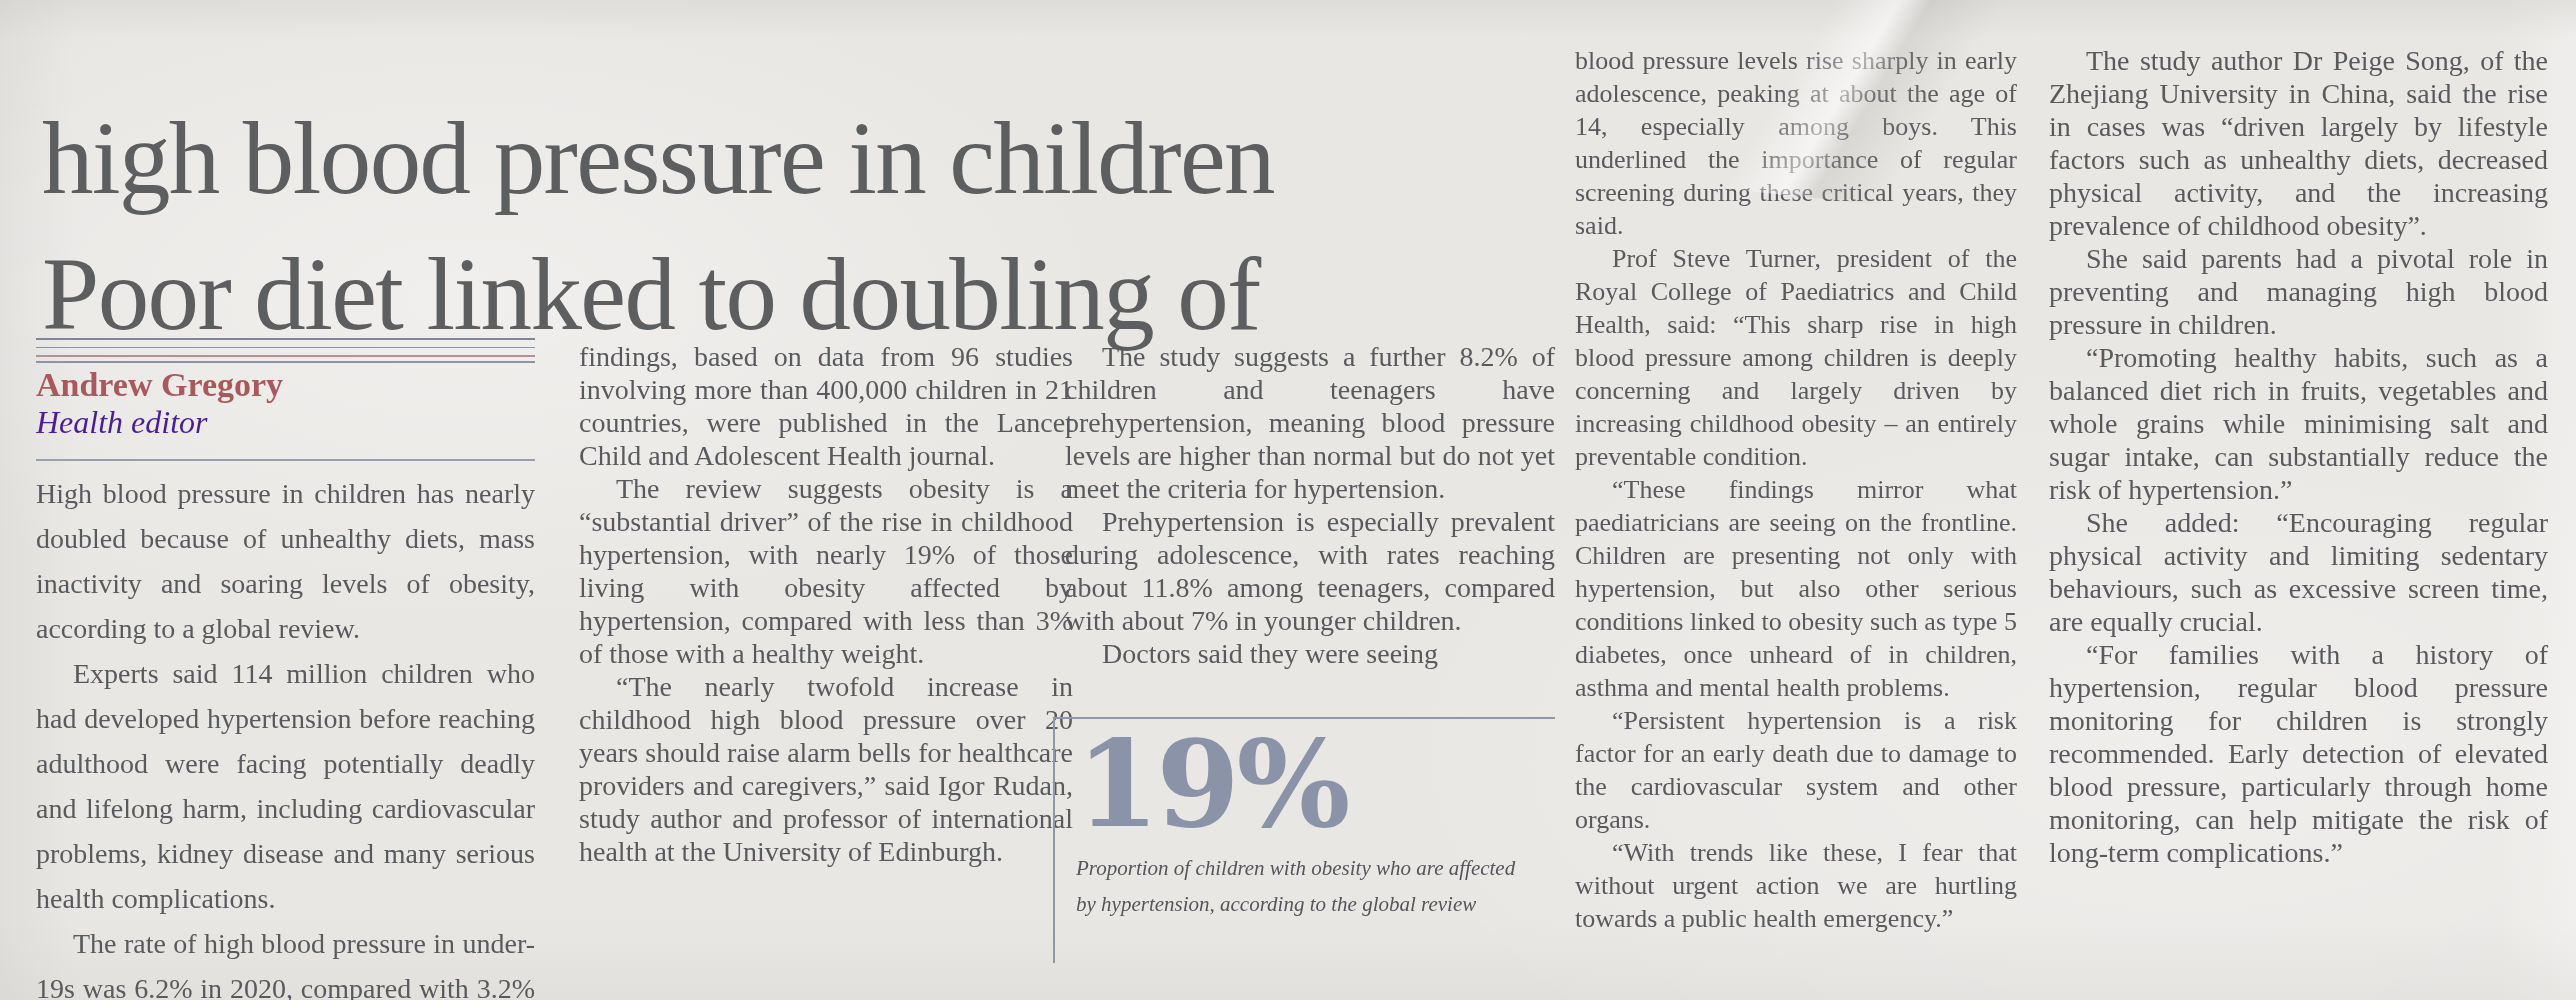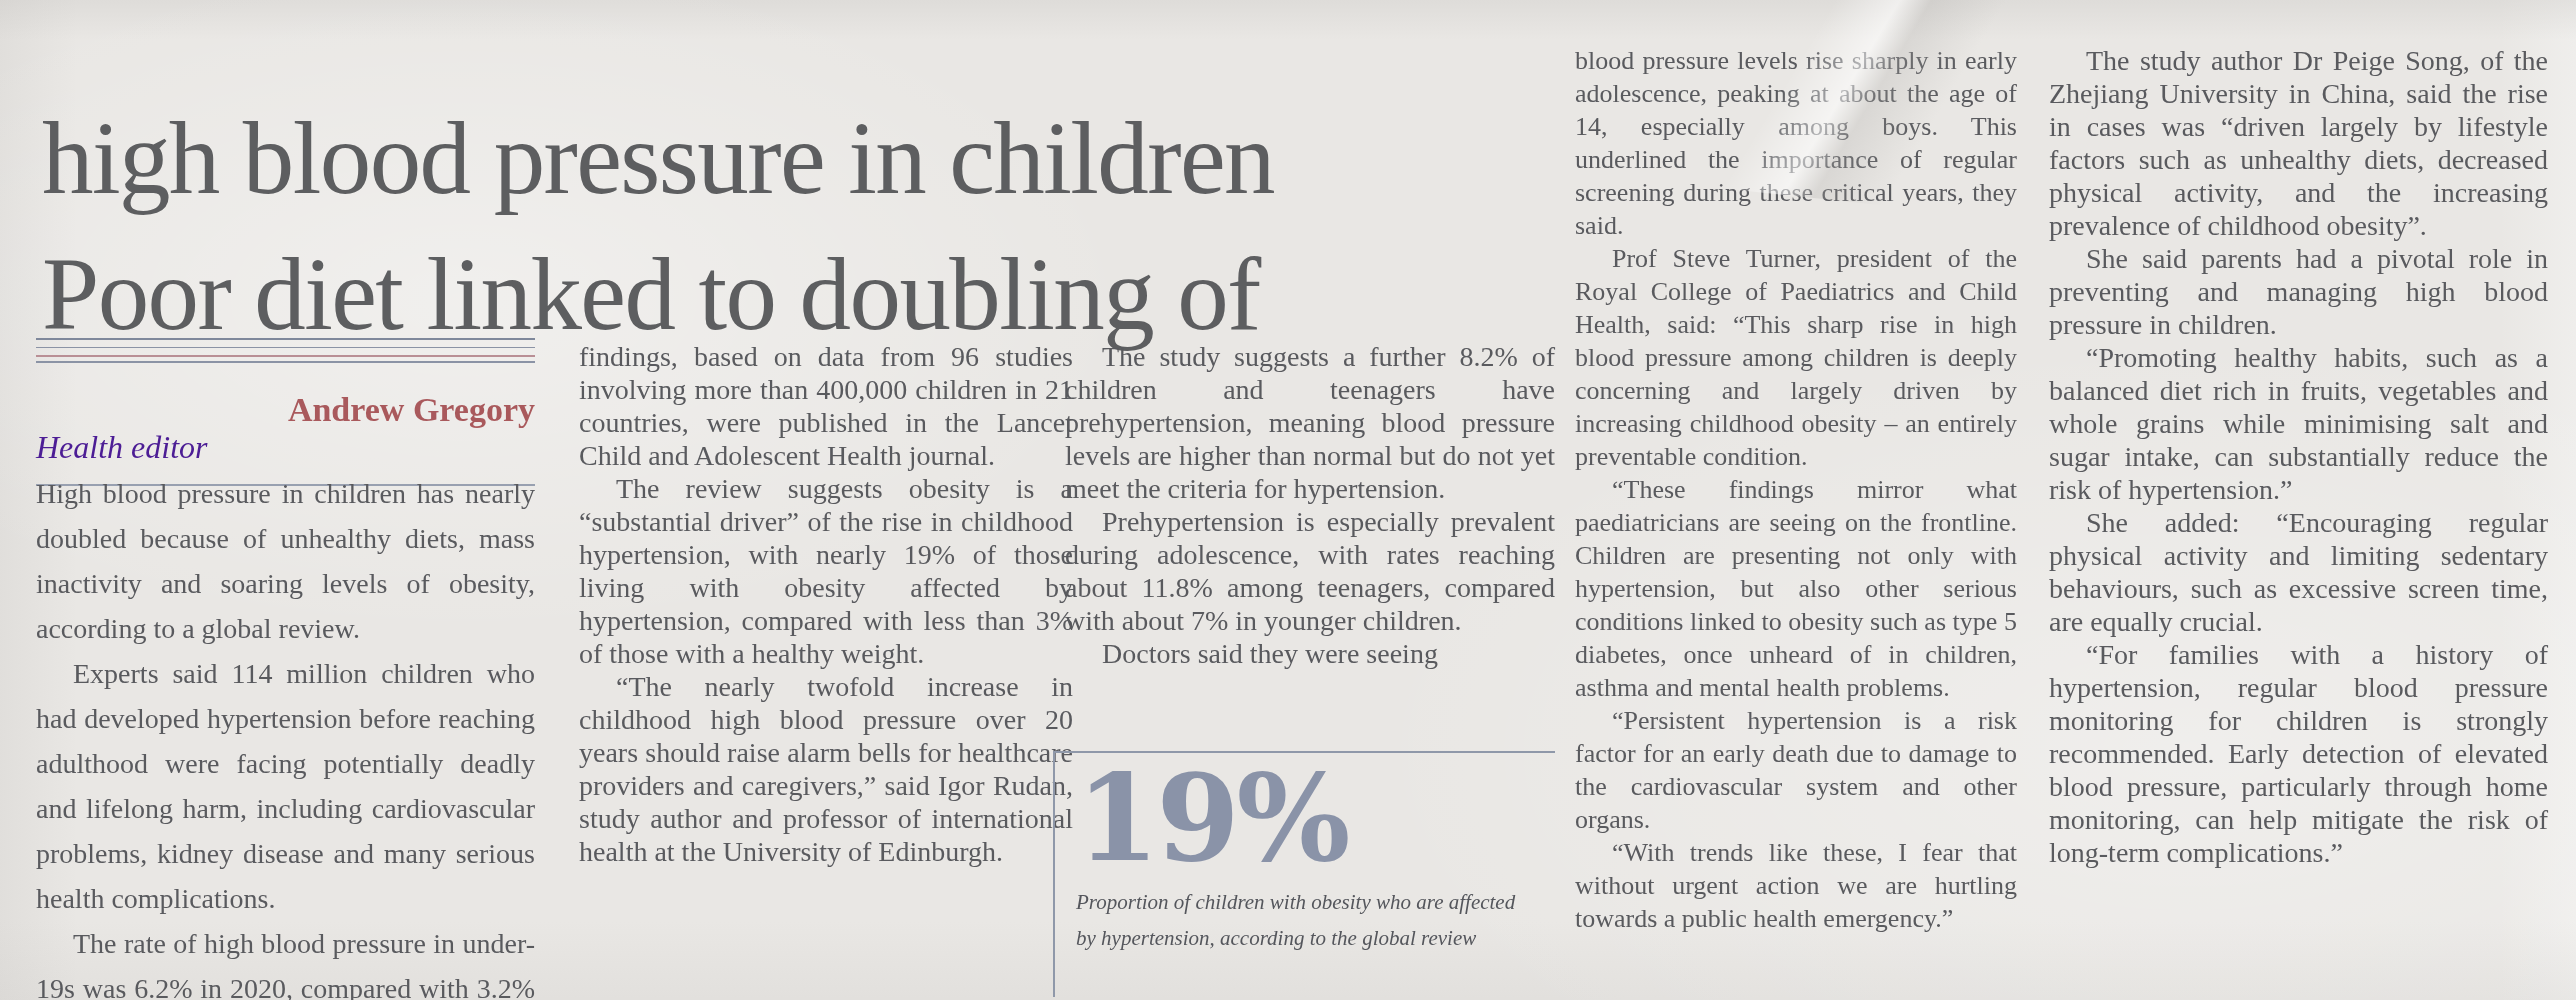--- a/index.html
+++ b/index.html
@@ -35,35 +35,35 @@
     font-weight:500; color:#5d5e60;
   }
   .hl-line { display:block; white-space:nowrap; }
 
   .byline-block { position:absolute; left:36px; top:338px; width:499px; }
   .rule { width:100%; }
   .rule.r1 { height:2.4px; background:#7f889b; margin-bottom:6.5px; }
   .rule.r2 { height:1.6px; background:#8b93a5; margin-bottom:6.5px; }
   .rule.r3 { height:1.6px; background:#b98f95; margin-bottom:4.8px; }
   .rule.r4 { height:1.6px; background:#8b93a5; }
-  .byline-author { margin-top:27px; font-size:34px; line-height:39px; font-weight:bold; color:#a9595c;text-align:right; }
+  .byline-author { margin-top:2px; font-size:34px; line-height:39px; font-weight:bold; color:#a9595c; }
   .byline-role   { font-size:32px; line-height:37px; font-style:italic; color:#4c1d95; }
   .byline-endrule { height:1.6px; background:#98a0b0; margin-top:18px; }
 
   .col { position:absolute; text-align:justify; hyphens:auto; }
   .col p { margin:0; }
   .col p.ind { text-indent:37px; }
   .c1 { left:36px;   top:471px; width:499px; font-size:28px; line-height:45px; }
   .c2 { left:579px;  top:340px; width:494px; font-size:28px; line-height:33px; }
   .c3 { left:1065px; top:340px; width:490px; font-size:28px; line-height:33px; }
   .c4 { left:1575px; top:44px;  width:442px; font-size:26px; line-height:33px; }
   .c5 { left:2049px; top:44px;  width:499px; font-size:28px; line-height:33px; }
 
   .statbox {
-    position:absolute; left:1053px; top:751px; width:502px;
+    position:absolute; left:1053px; top:717px; width:502px;
     border-top:2.4px solid #8f98a9;
   }
   .statbox-inner {
     border-left:2.4px solid #8f98a9;
     min-height:236px;
     padding:8px 0 0 21px;
   }
   .stat-value {
     font-family:"DejaVu Serif", serif; font-weight:bold;
     font-size:120px; line-height:113px; letter-spacing:-3.2px;

